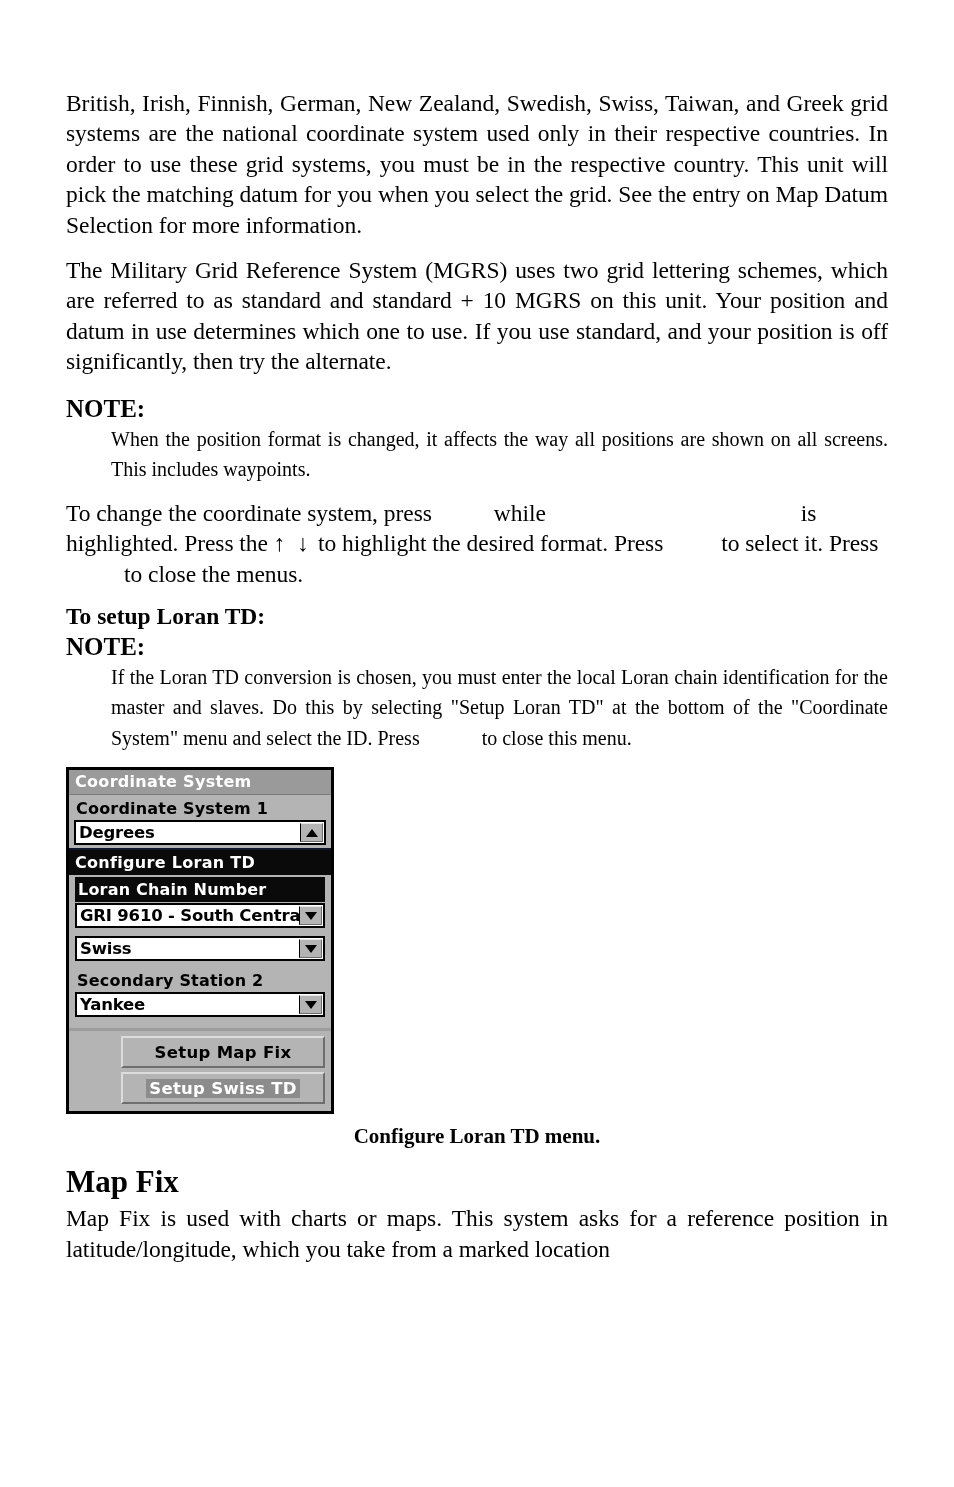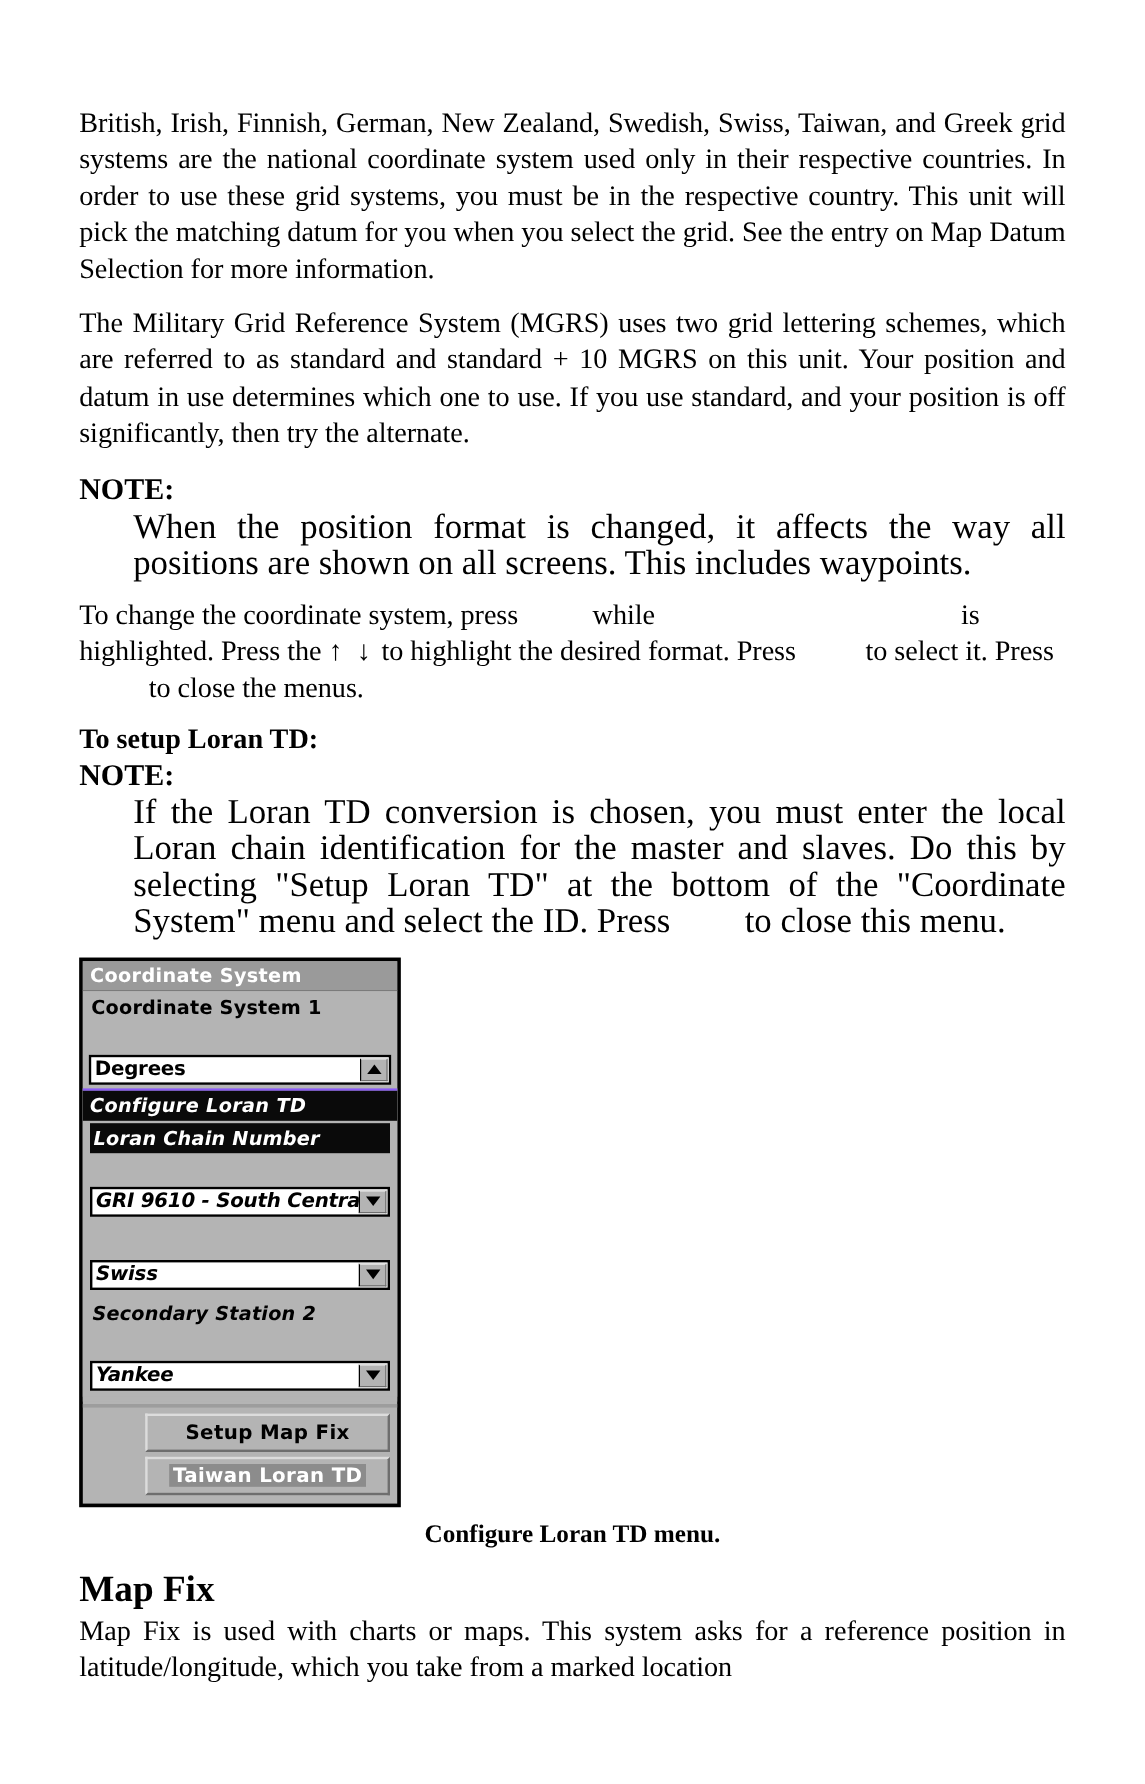--- a/index.html
+++ b/index.html
@@ -40,21 +40,21 @@
     font-weight: bold;
     margin: 0;
   }
   .sub-head {
     font-size: 23.5px;
     line-height: 30.4px;
     font-weight: bold;
     margin: 0;
   }
   p.indented {
-    font-size: 29px;
+    font-size: 20px;
     line-height: 30.4px;
     text-align: justify;
     text-justify: inter-word;
     margin: 0 0 7px 0;
     padding-left: 45px;
   }
 
   .gap-sm { display: inline-block; width: 62px; }
   .gap-lg { display: inline-block; width: 255px; }
   .gap-xs { display: inline-block; width: 58px; }
@@ -97,21 +97,20 @@
   }
   .combo {
     position: relative;
     background: #ffffff;
     border: 2px solid #000000;
     height: 25px;
     box-sizing: border-box;
     display: flex;
     align-items: center;
     overflow: hidden;
-    margin-top: 28px;
   }
   .combo .val {
     font-size: 16.5px;
     line-height: 20px;
     padding-left: 3px;
     color: #000000;
     white-space: nowrap;
     letter-spacing: -0.2px;
   }
   .combo .arrow-btn {
@@ -138,23 +137,22 @@
   .tri-up {
     width: 0; height: 0;
     border-left: 6px solid transparent;
     border-right: 6px solid transparent;
     border-bottom: 8px solid #000000;
   }
 
   
   .inner-dialog {
     margin: 3px -5px 0 -5px;
-    border-top: 2px solid #8b5cf6;
-    background: #b4b4b4;
-    font-style: italic;
+    border-top: 2px solid #0f172a;
+    background: #b4b4b4;
   }
   .inner-title {
     background: #0a0a0a;
     color: #ffffff;
     font-size: 16px;
     line-height: 21px;
     padding: 2px 0 2px 6px;
     letter-spacing: 0.3px;
   }
   .inner-body {
@@ -294,21 +292,21 @@
         </div>
       </div>
 
       <div class="dev-sep"></div>
 
       <div class="btn-row">
         <div class="dev-button">
           <span>Setup Map Fix</span>
         </div>
         <div class="dev-button">
-          <span class="hl">Taiwan Loran TD</span>
+          <span class="hl">Setup Swiss TD</span>
         </div>
       </div>
 
     </div>
   </div>
 
   <div class="caption">Configure Loran TD menu.</div>
 
   <h1 class="section-head">Map Fix</h1>
 

